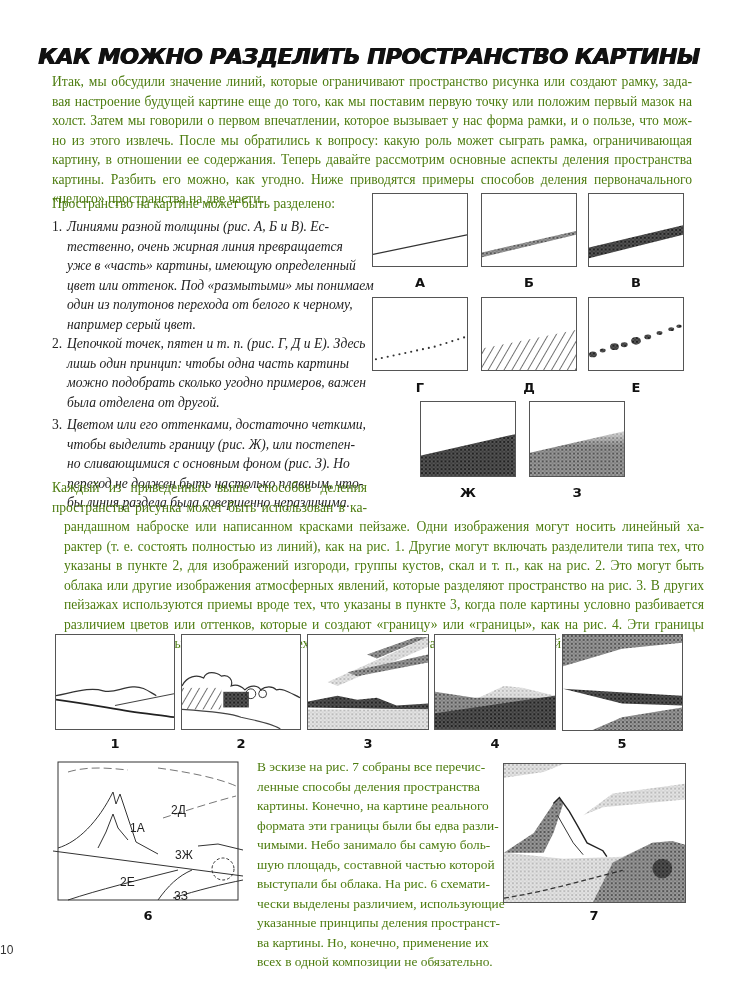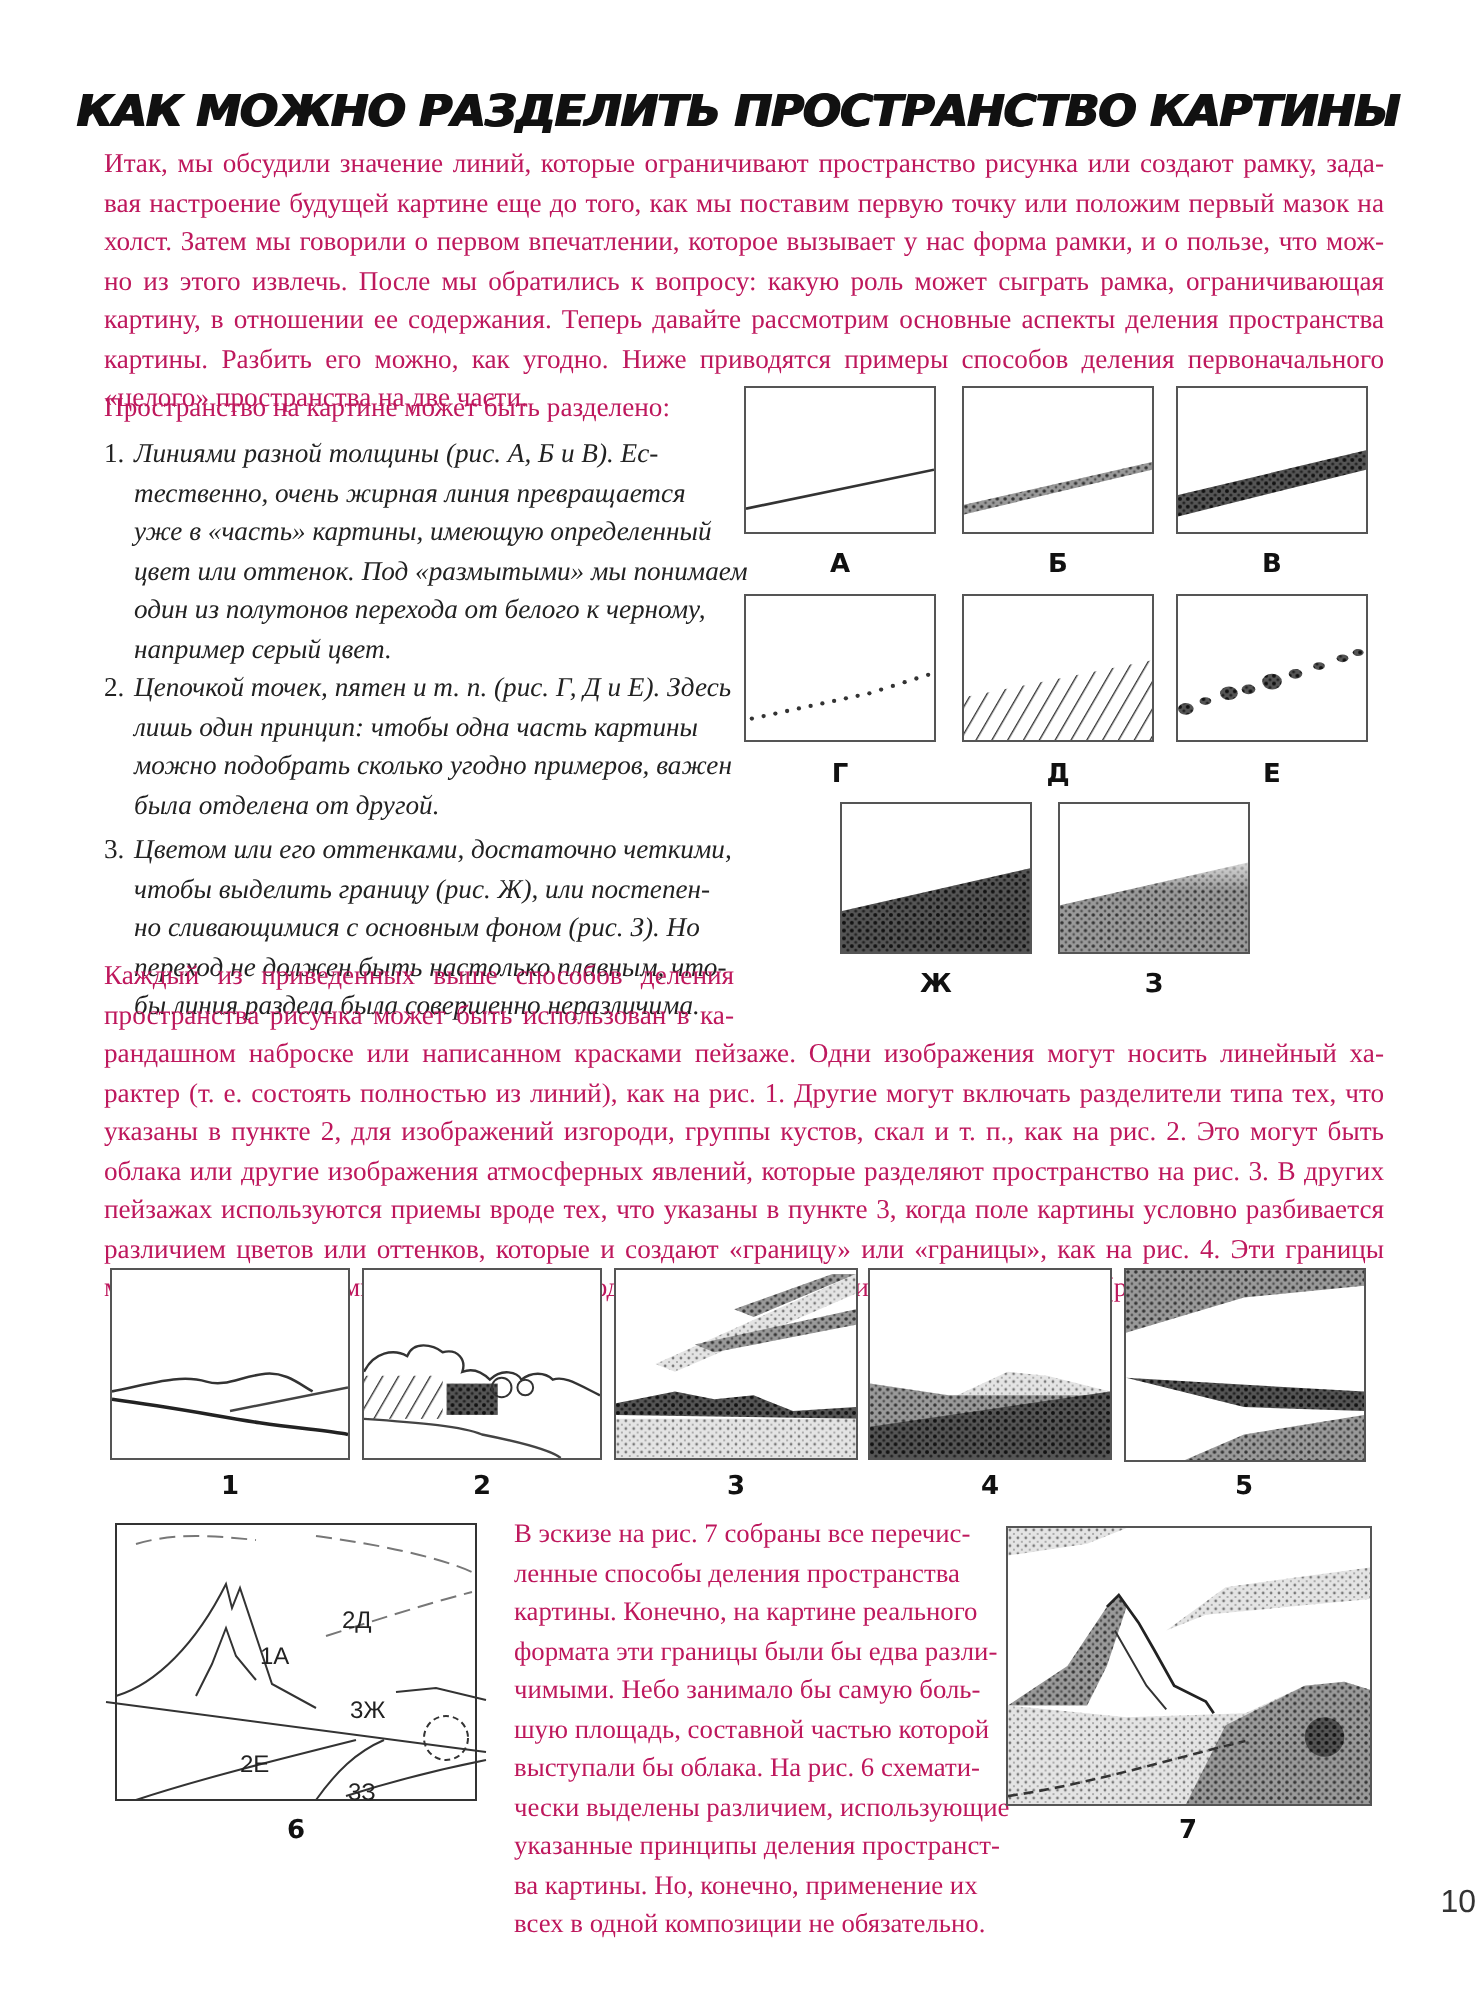--- a/index.html
+++ b/index.html
@@ -2,32 +2,32 @@
 <html><head>
 <meta charset="utf-8">
 <style>
   html, body { margin:0; padding:0; background:#ffffff; }
   body { width:738px; height:1001px; position:relative; overflow:hidden; color:#1a1a1a;
          font-family:"Liberation Serif", "DejaVu Serif", serif; }
   .title { position:absolute; left:0; width:738px; top:44px; text-align:center;
            font-family:"DejaVu Sans", "Liberation Sans", sans-serif; font-weight:900; font-style:italic;
            font-size:22px; letter-spacing:-0.5px; color:#111; transform:scaleX(1.02);
            text-shadow:0.6px 0 0 #111, -0.4px 0 0 #111; }
-  .p { position:absolute; font-size:13.6px; line-height:19.5px; text-align:justify; color:#be185d; }
+  .p { position:absolute; font-size:13.6px; line-height:19.5px; text-align:justify; color:#4d7c0f; }
   .p .ln { display:block; white-space:nowrap; text-align-last:justify; }
   .p .ln.last { text-align-last:left; }
   .list-item { position:absolute; font-size:13.6px; line-height:19.5px; color:#222; }
   .list-item .num { position:absolute; left:0; top:0; }
   .list-item .ln { display:block; white-space:nowrap; padding-left:15px;font-style:italic; }
   .fig { position:absolute; border:1.2px solid #555; background:#fff; overflow:hidden; box-sizing:border-box; }
   .fig svg { position:absolute; left:0; top:0; width:100%; height:100%; }
   .flabel { position:absolute; font-family:"DejaVu Sans", sans-serif; font-weight:900; font-size:13px;
             text-align:center; width:40px; color:#111; }
-  .pagenum { position:absolute; top:943px; left:0; width:738px; text-align:right;
-             font-family:"Liberation Sans", sans-serif; font-size:16px; color:#333; }
+  .pagenum { position:absolute; top:943px; left:0; width:738px; text-align:left;
+             font-family:"Liberation Sans", sans-serif; font-size:12px; color:#333; }
   .schem-label { font-family:"Liberation Sans", sans-serif; font-size:12px; fill:#222; }
 </style>
 </head>
 <body>
 
 <div class="title">КАК МОЖНО РАЗДЕЛИТЬ ПРОСТРАНСТВО КАРТИНЫ</div>
 
 <div class="p" style="left:52px; top:72px; width:640px;">
   <span class="ln">Итак, мы обсудили значение линий, которые ограничивают пространство рисунка или создают рамку, зада-</span>
   <span class="ln">вая настроение будущей картине еще до того, как мы поставим первую точку или положим первый мазок на</span>
@@ -64,21 +64,21 @@
   <span class="ln">чтобы выделить границу (рис. Ж), или постепен-</span>
   <span class="ln">но сливающимися с основным фоном (рис. З). Но</span>
   <span class="ln">переход не должен быть настолько плавным, что-</span>
   <span class="ln">бы линия раздела была совершенно неразличима.</span>
 </div>
 
 <div class="p" style="left:52px; top:478px; width:315px;">
   <span class="ln">Каждый из приведенных выше способов деления</span>
   <span class="ln">пространства рисунка может быть использован в ка-</span>
 </div>
-<div class="p" style="left:52px; top:517px; width:640px;">
+<div class="p" style="left:64px; top:517px; width:640px;">
   <span class="ln">рандашном наброске или написанном красками пейзаже. Одни изображения могут носить линейный ха-</span>
   <span class="ln">рактер (т. е. состоять полностью из линий), как на рис. 1. Другие могут включать разделители типа тех, что</span>
   <span class="ln">указаны в пункте 2, для изображений изгороди, группы кустов, скал и т. п., как на рис. 2. Это могут быть</span>
   <span class="ln">облака или другие изображения атмосферных явлений, которые разделяют пространство на рис. 3. В других</span>
   <span class="ln">пейзажах используются приемы вроде тех, что указаны в пункте 3, когда поле картины условно разбивается</span>
   <span class="ln">различием цветов или оттенков, которые и создают «границу» или «границы», как на рис. 4. Эти границы</span>
   <span class="ln last">могут быть размытыми, постепенно переходить из одного цвета или оттенка в другой (рис. 5).</span>
 </div>
 
 <div class="p" style="left:257px; top:757px; width:220px; font-size:13.4px;">

